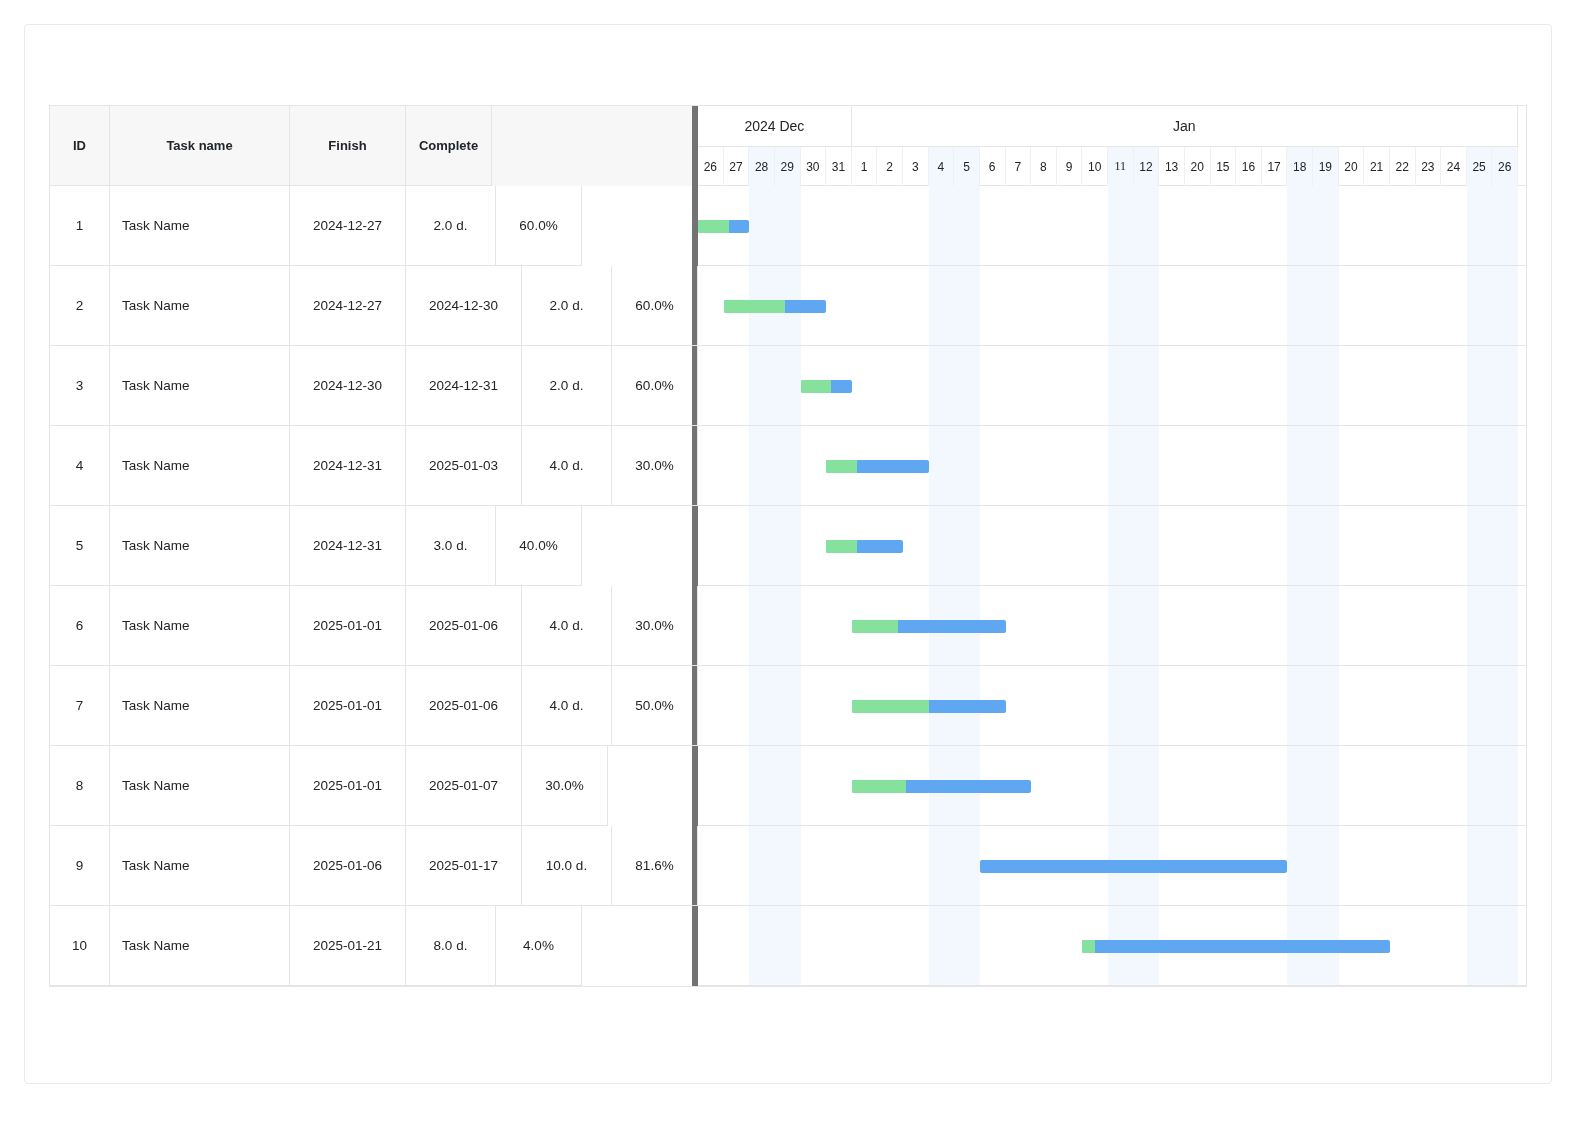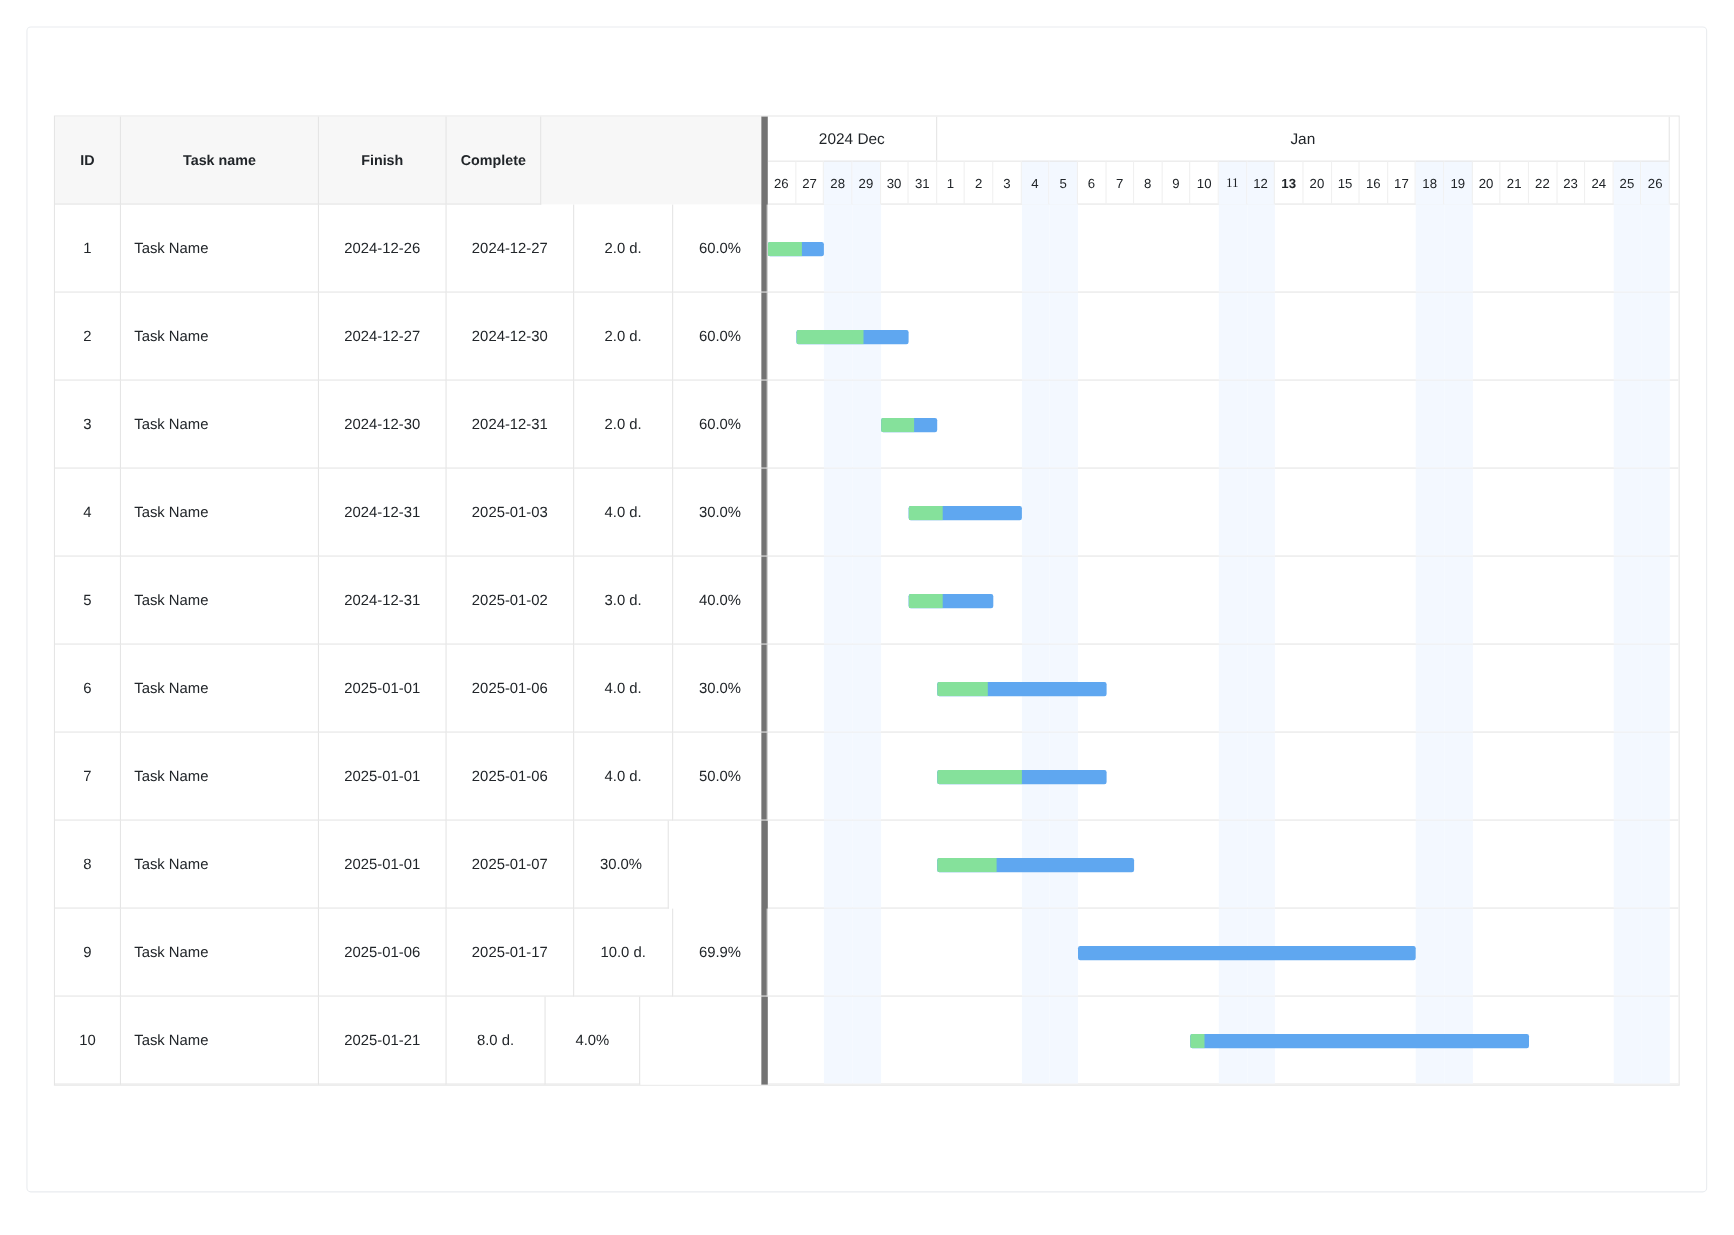--- a/index.html
+++ b/index.html
@@ -151,21 +151,20 @@
         <div class="header-row">
           <div class="header-cell col-id">ID</div>
           <div class="header-cell col-name">Task name</div>
           <div class="header-cell col-finish">Finish</div>
           <div class="header-cell col-comp">Complete</div>
         </div>
         <div id="grid-body">
             <div class="data-row">
               <div class="grid-cell col-id">1</div>
               <div class="grid-cell col-name">Task Name</div>
-              <div class="grid-cell col-start">2024-12-26</div>
               <div class="grid-cell col-finish">2024-12-27</div>
               <div class="grid-cell col-dur">2.0 d.</div>
               <div class="grid-cell col-comp">60.0%</div>
             </div>
             <div class="data-row">
               <div class="grid-cell col-id">2</div>
               <div class="grid-cell col-name">Task Name</div>
               <div class="grid-cell col-start">2024-12-27</div>
               <div class="grid-cell col-finish">2024-12-30</div>
               <div class="grid-cell col-dur">2.0 d.</div>
@@ -184,21 +183,20 @@
               <div class="grid-cell col-name">Task Name</div>
               <div class="grid-cell col-start">2024-12-31</div>
               <div class="grid-cell col-finish">2025-01-03</div>
               <div class="grid-cell col-dur">4.0 d.</div>
               <div class="grid-cell col-comp">30.0%</div>
             </div>
             <div class="data-row">
               <div class="grid-cell col-id">5</div>
               <div class="grid-cell col-name">Task Name</div>
               <div class="grid-cell col-start">2024-12-31</div>
-              <div class="grid-cell col-finish">2025-01-02</div>
               <div class="grid-cell col-dur">3.0 d.</div>
               <div class="grid-cell col-comp">40.0%</div>
             </div>
             <div class="data-row">
               <div class="grid-cell col-id">6</div>
               <div class="grid-cell col-name">Task Name</div>
               <div class="grid-cell col-start">2025-01-01</div>
               <div class="grid-cell col-finish">2025-01-06</div>
               <div class="grid-cell col-dur">4.0 d.</div>
               <div class="grid-cell col-comp">30.0%</div>
@@ -217,21 +215,21 @@
               <div class="grid-cell col-start">2025-01-01</div>
               <div class="grid-cell col-finish">2025-01-07</div>
               <div class="grid-cell col-comp">30.0%</div>
             </div>
             <div class="data-row">
               <div class="grid-cell col-id">9</div>
               <div class="grid-cell col-name">Task Name</div>
               <div class="grid-cell col-start">2025-01-06</div>
               <div class="grid-cell col-finish">2025-01-17</div>
               <div class="grid-cell col-dur">10.0 d.</div>
-              <div class="grid-cell col-comp">69.9%</div>
+              <div class="grid-cell col-comp">81.6%</div>
             </div>
             <div class="data-row">
               <div class="grid-cell col-id">10</div>
               <div class="grid-cell col-name">Task Name</div>
               <div class="grid-cell col-finish">2025-01-21</div>
               <div class="grid-cell col-dur">8.0 d.</div>
               <div class="grid-cell col-comp">4.0%</div>
             </div>
           </div>
       </div>
@@ -258,21 +256,21 @@
               <div class="timeline-day" style="width: 25.625px;">3</div>
               <div class="timeline-day weekend" style="width: 25.625px;">4</div>
               <div class="timeline-day weekend" style="width: 25.625px;">5</div>
               <div class="timeline-day" style="width: 25.625px;">6</div>
               <div class="timeline-day" style="width: 25.625px;">7</div>
               <div class="timeline-day" style="width: 25.625px;">8</div>
               <div class="timeline-day" style="width: 25.625px;">9</div>
               <div class="timeline-day" style="width: 25.625px;">10</div>
               <div class="timeline-day weekend" style="width: 25.625px; font-family: Liberation Serif, serif;">11</div>
               <div class="timeline-day weekend" style="width: 25.625px;">12</div>
-              <div class="timeline-day" style="width: 25.625px; font-weight: bold;">13</div>
+              <div class="timeline-day" style="width: 25.625px;">13</div>
               <div class="timeline-day" style="width: 25.625px;">20</div>
               <div class="timeline-day" style="width: 25.625px;">15</div>
               <div class="timeline-day" style="width: 25.625px;">16</div>
               <div class="timeline-day" style="width: 25.625px;">17</div>
               <div class="timeline-day weekend" style="width: 25.625px;">18</div>
               <div class="timeline-day weekend" style="width: 25.625px;">19</div>
               <div class="timeline-day" style="width: 25.625px;">20</div>
               <div class="timeline-day" style="width: 25.625px;">21</div>
               <div class="timeline-day" style="width: 25.625px;">22</div>
               <div class="timeline-day" style="width: 25.625px;">23</div>

